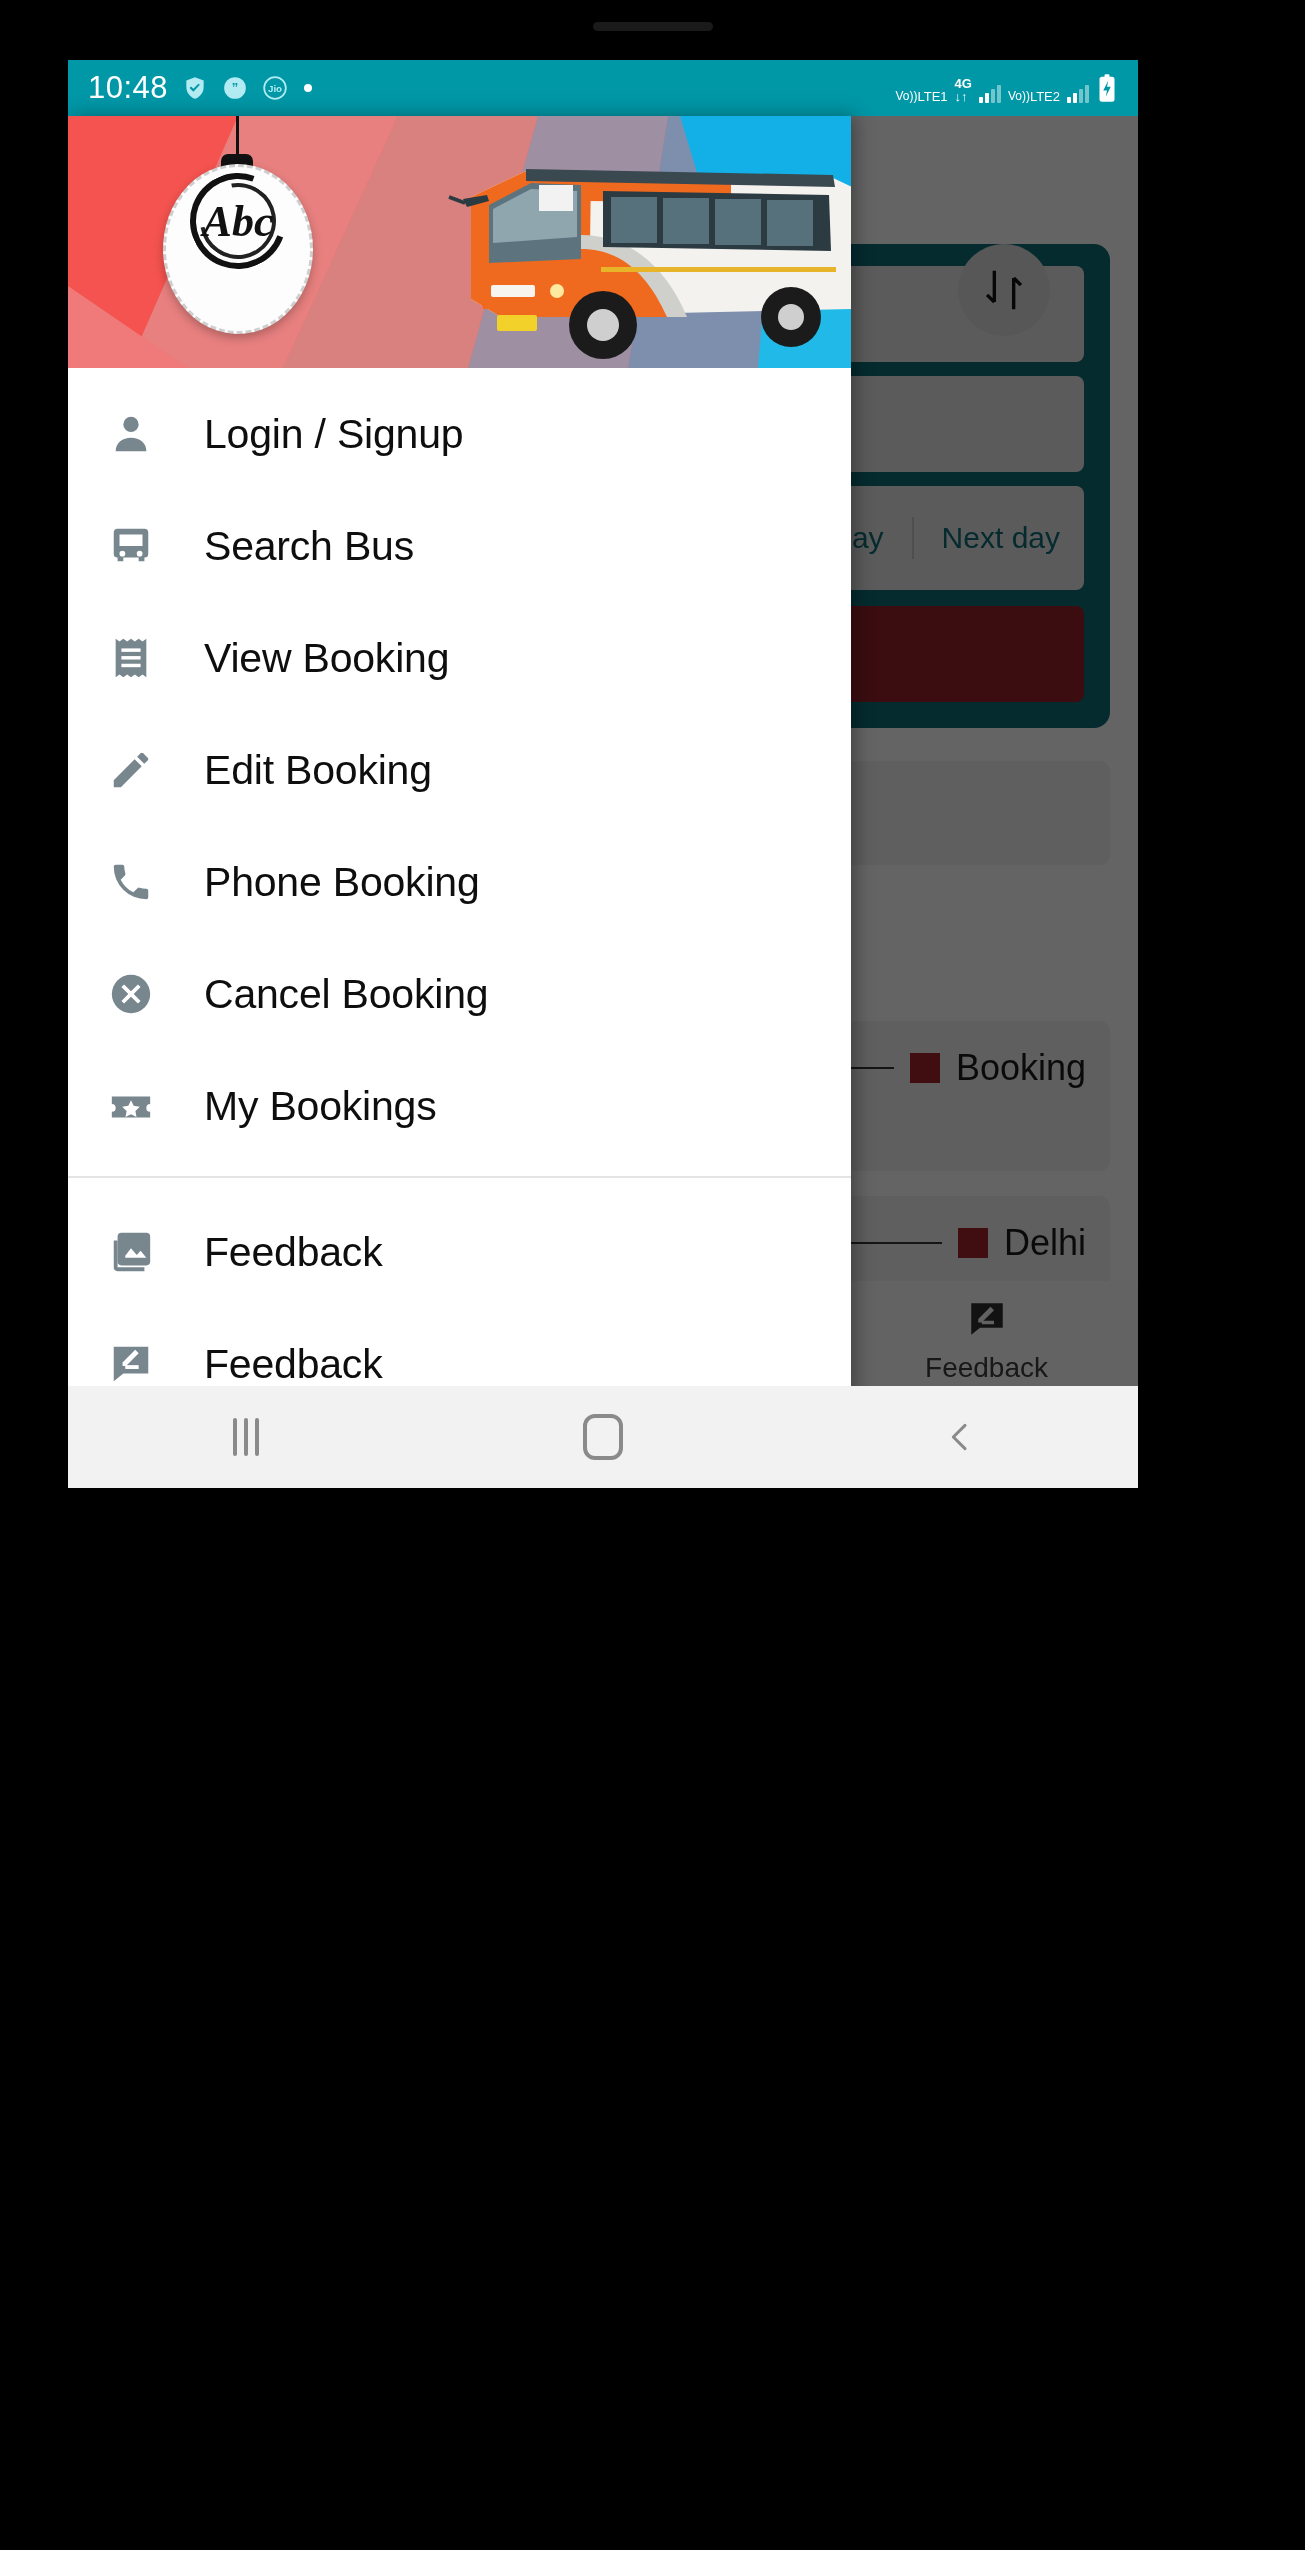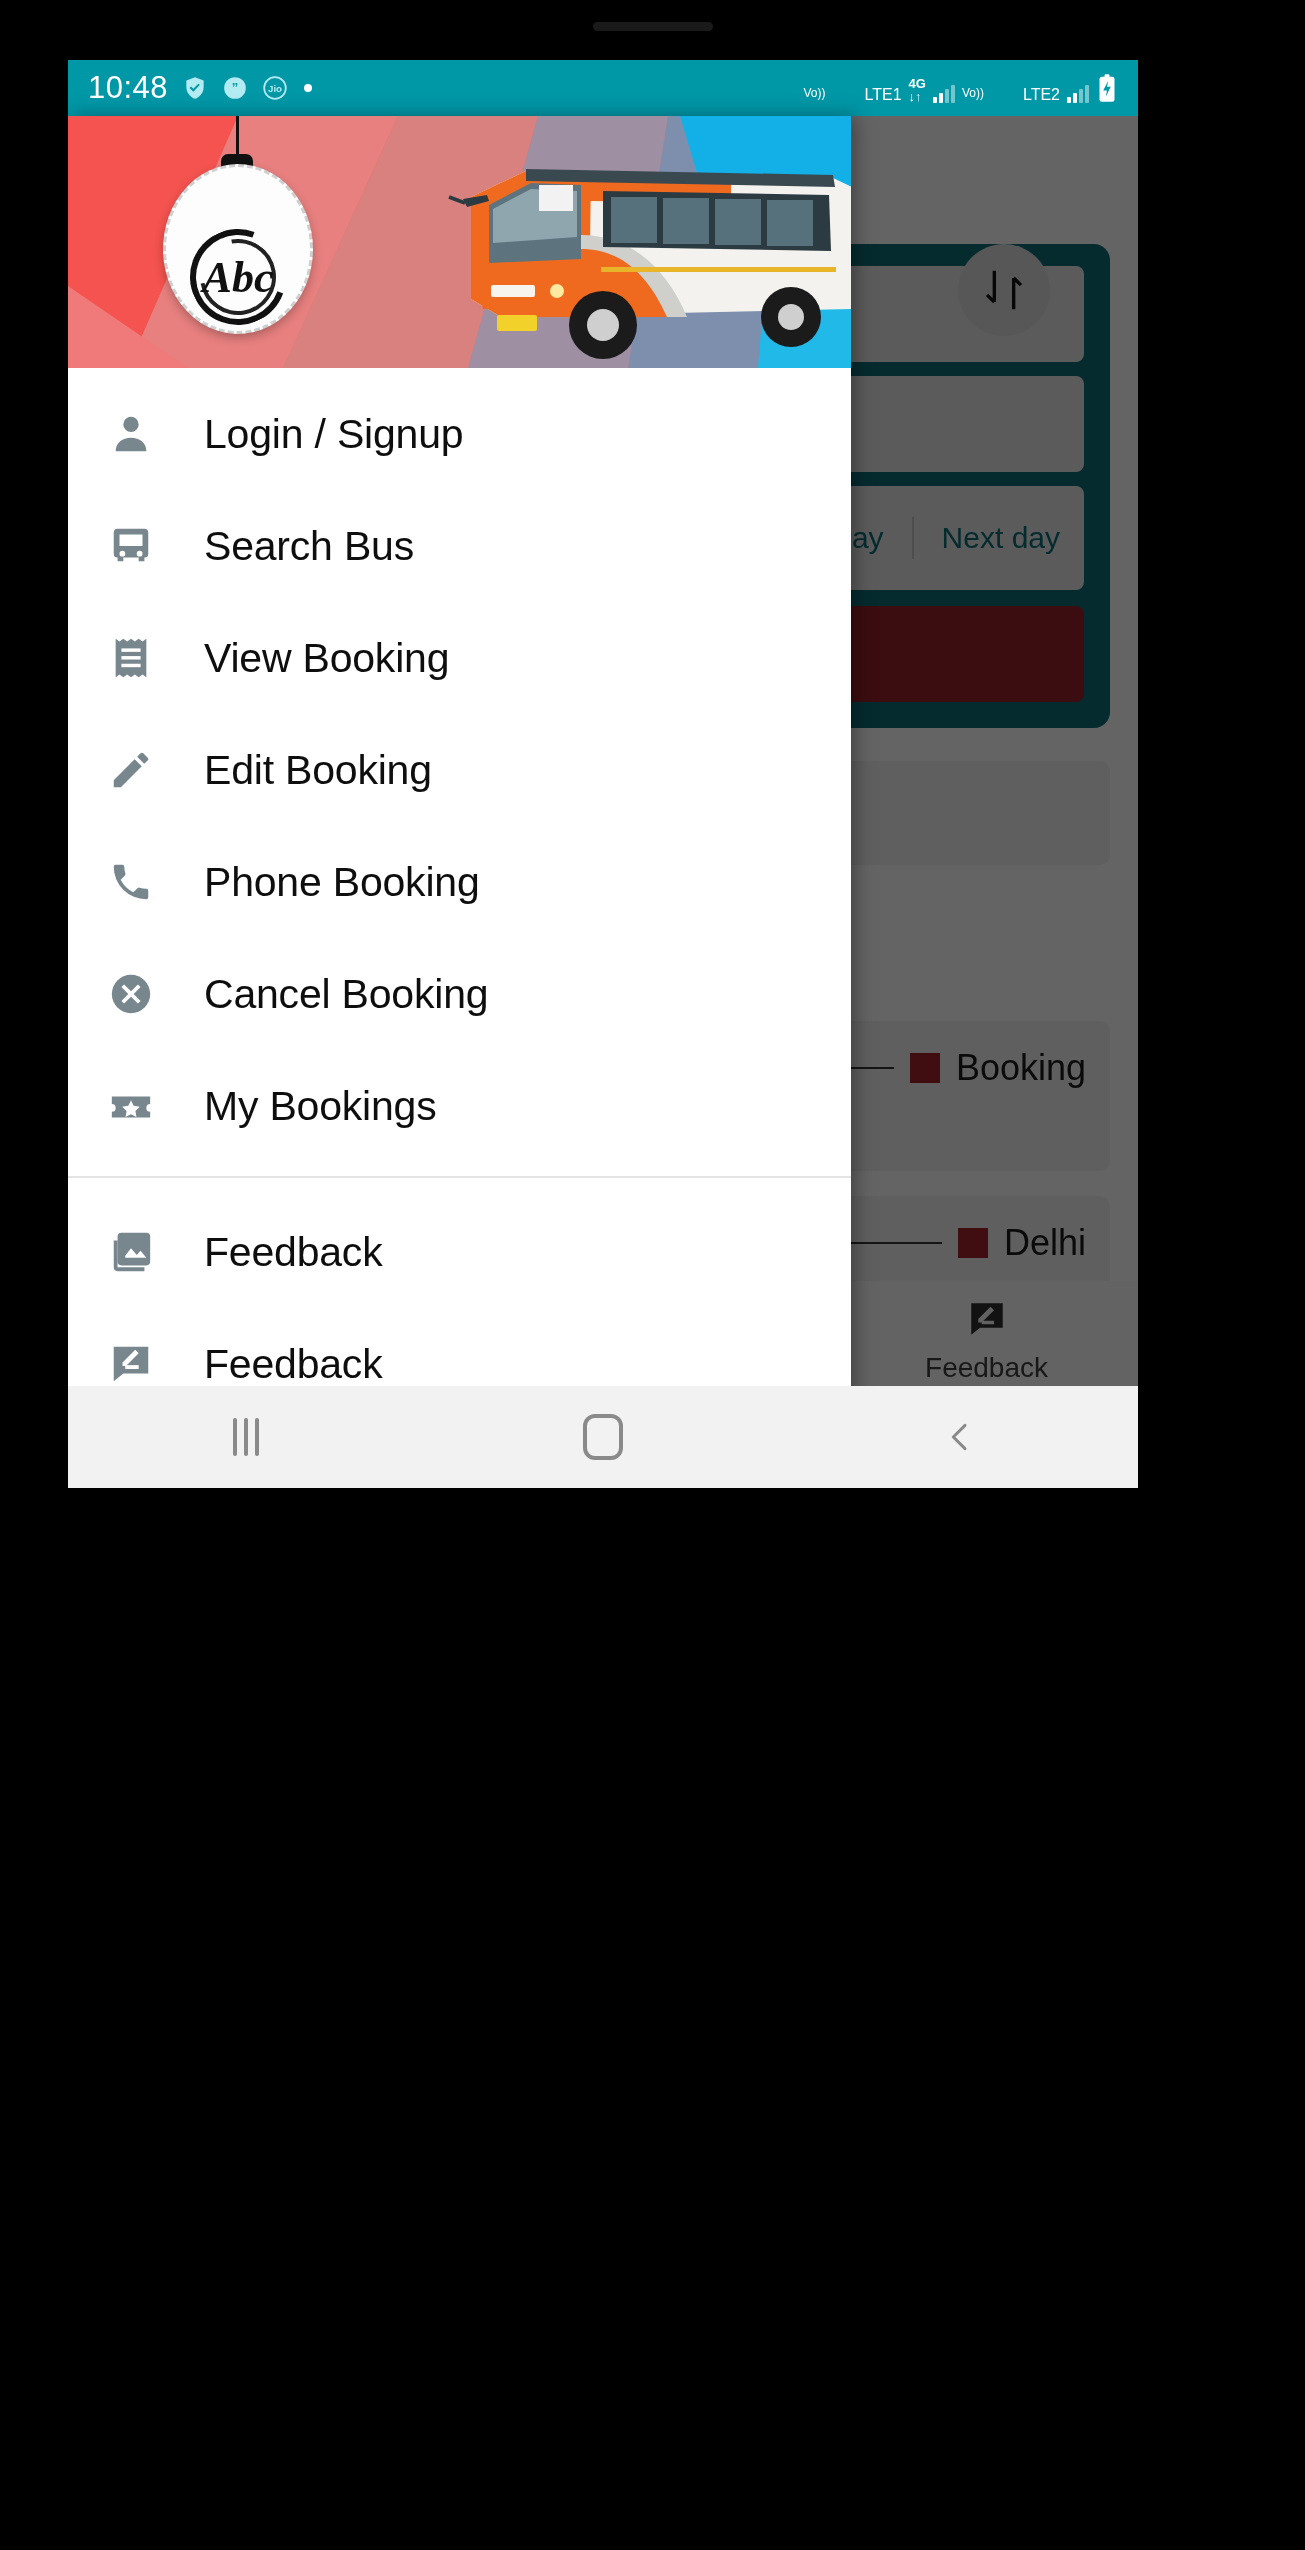--- a/index.html
+++ b/index.html
@@ -45,21 +45,21 @@
   #sb-time { font-size: 31px; font-weight: 400; letter-spacing: .5px; }
   .sb-ico { display: flex; align-items: center; }
   #sb-right {
     margin-left: auto; display: flex; align-items: flex-end; gap: 7px;
   }
   .volte {
     display: flex; flex-direction: row; align-items: flex-start;
     line-height: 1.0; font-size: 12px; font-weight: 400;
   }
   .volte .top { font-size: 12px; }
-  .volte .bot { font-size: 16px; margin-left: 39px; }
+  .volte .bot { font-size: 13px; }
   .net4g {
     display: flex; flex-direction: column; 
     line-height: 1.0; font-size: 13px; font-weight: 700;
   }
   .bars { display: flex; align-items: flex-end; gap: 2px; height: 20px; }
   .bars i { display: block; width: 4px; background: #fff; border-radius: 1px; }
   .bars i:nth-child(1){height:6px;} .bars i:nth-child(2){height:10px;}
   .bars i:nth-child(3){height:14px;opacity:.45;} .bars i:nth-child(4){height:18px;opacity:.45;}
 
   
@@ -141,21 +141,21 @@
     position: relative;
     width: 100%; height: 252px;
     overflow: hidden;
   }
   #banner-bg { position: absolute; inset: 0; }
   #logo-medallion {
     position: absolute; left: 95px; top: 48px;
     width: 150px; height: 170px;
     background: #fdfdfd; border-radius: 50%;
     border: 3px dashed #cfcfcf;
-    display: flex; align-items: flex-end; justify-content: center;
+    display: flex; align-items: flex-start; justify-content: center;
     box-shadow: 0 4px 10px rgba(0,0,0,.25);
   }
   #logo-cord {
     position: absolute; left: 168px; top: 0; width: 3px; height: 52px; background: #111;
   }
   #logo-cap {
     position: absolute; left: 153px; top: 38px; width: 32px; height: 24px;
     background: #111; border-radius: 7px 7px 4px 4px;
   }
   #logo-mark {

